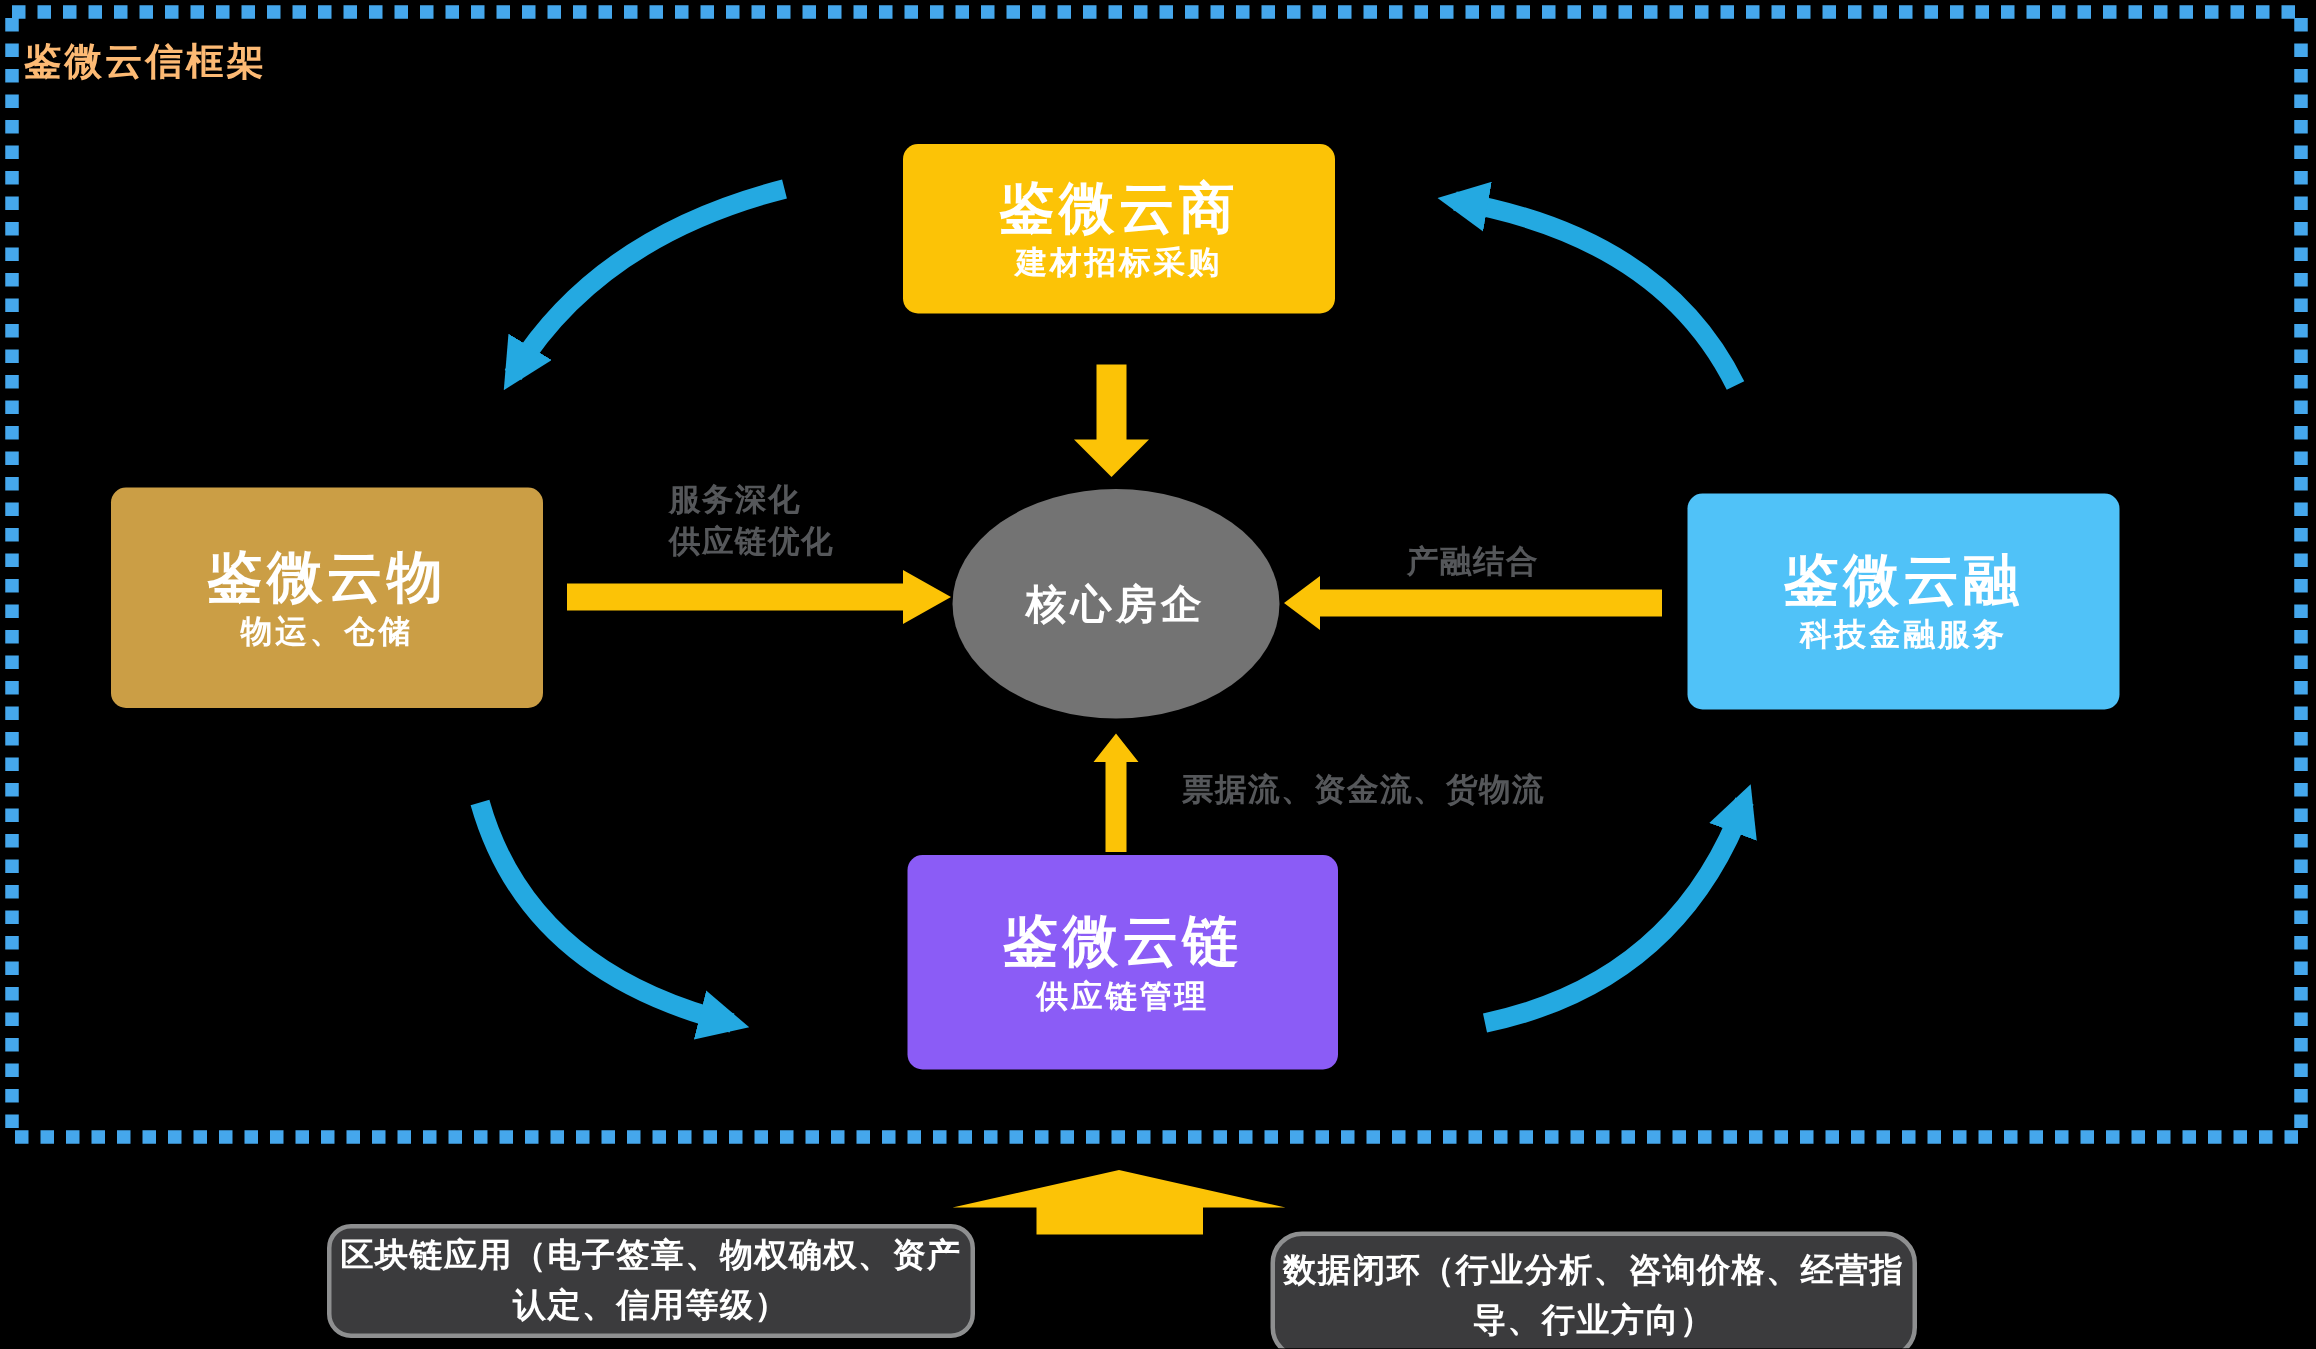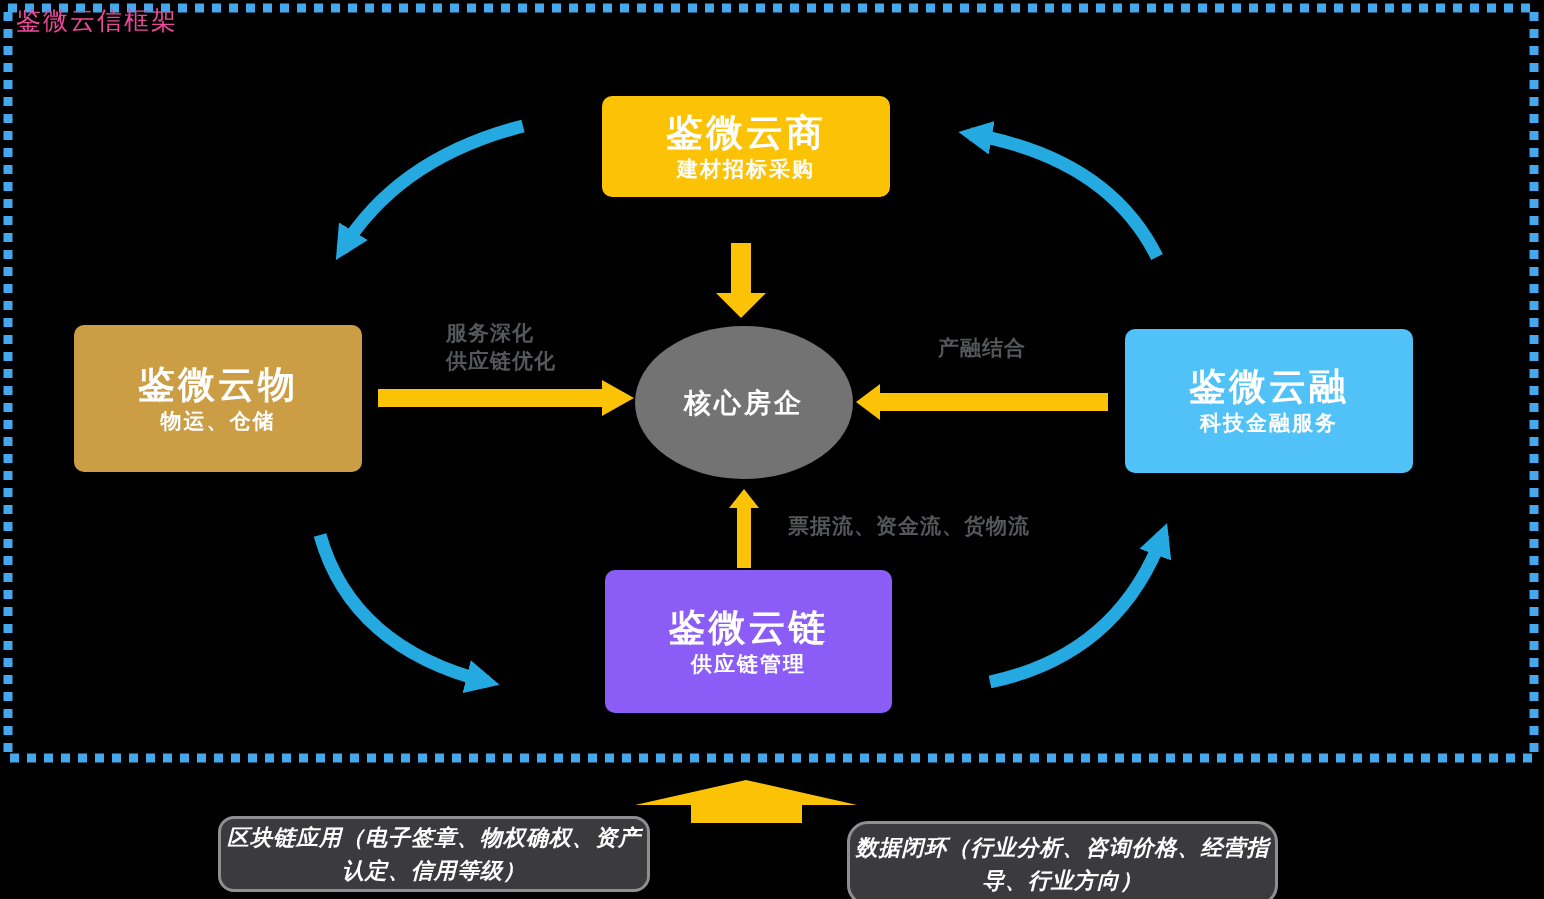--- a/index.html
+++ b/index.html
@@ -2,52 +2,52 @@
 <html><head>
 <meta charset="utf-8">
 <style>
   html,body{margin:0;padding:0;background:#000;}
   .canvas{
     position:relative;width:1544px;height:899px;background:#000;overflow:hidden;
     font-family:"DejaVu Sans","Liberation Sans",sans-serif;
   }
   .layer{position:absolute;left:0;top:0;width:1544px;height:899px;}
   .frame-title{
-    position:absolute;left:16px;top:4px;font-size:25px;font-weight:normal;
-    color:#ec4899;letter-spacing:2px;white-space:nowrap;
+    position:absolute;left:16px;top:24px;font-size:25px;font-weight:bold;
+    color:#fdba74;letter-spacing:2px;white-space:nowrap;
   }
   .node{
     position:absolute;border-radius:10px;display:flex;flex-direction:column;
     align-items:center;justify-content:center;color:#fff;text-align:center;
     box-sizing:border-box;gap:8px;
   }
   .node-title{font-size:37px;font-weight:bold;letter-spacing:3px;line-height:1;}
   .node-sub{font-size:21px;font-weight:bold;letter-spacing:2px;line-height:1;}
-  .node-top{left:602px;top:96px;width:288px;height:101px;background:#FCC306;}
+  .node-top{left:602px;top:96px;width:288px;height:113px;background:#FCC306;}
   .node-left{left:74px;top:325px;width:288px;height:147px;background:#CB9E45;}
   .node-right{left:1125px;top:329px;width:288px;height:144px;background:#50C2F8;}
   .node-bottom{left:605px;top:570px;width:287px;height:143px;background:#8b5cf6;}
   .ellipse{
     position:absolute;left:635px;top:326px;width:218px;height:153px;border-radius:50%;
     background:#737373;display:flex;align-items:center;justify-content:center;
     color:#fff;font-size:27px;font-weight:bold;letter-spacing:3px;
   }
   .edge-label{
     position:absolute;color:#55575A;font-weight:bold;font-size:21px;
     line-height:30px;white-space:nowrap;letter-spacing:1px;
   }
   .edge-label-top{left:772px;top:251px;}
   .edge-label-left{left:446px;top:319px;line-height:28px;}
-  .edge-label-right{left:938px;top:333px;}
+  .edge-label-right{left:938px;top:359px;}
   .edge-label-bottom{left:788px;top:511px;}
   .note{
     position:absolute;background:#3B3B3D;border:3px solid #8E8F90;border-radius:16px;
     color:#fff;font-size:22px;font-weight:600;text-align:right;box-sizing:border-box;
     display:flex;flex-direction:column;align-items:center;justify-content:center;
-    line-height:33px;letter-spacing:1px;font-style:italic;
+    line-height:33px;letter-spacing:1px;
   }
   .note-left{left:218px;top:816px;width:432px;height:76px;}
   .note-right{left:847px;top:821px;width:431px;height:85px;border-radius:21px;}
 </style>
 </head>
 <body>
 
 <div class="canvas">
 
   <svg class="layer" width="1544" height="899" viewBox="0 0 1544 899" xmlns="http://www.w3.org/2000/svg">

